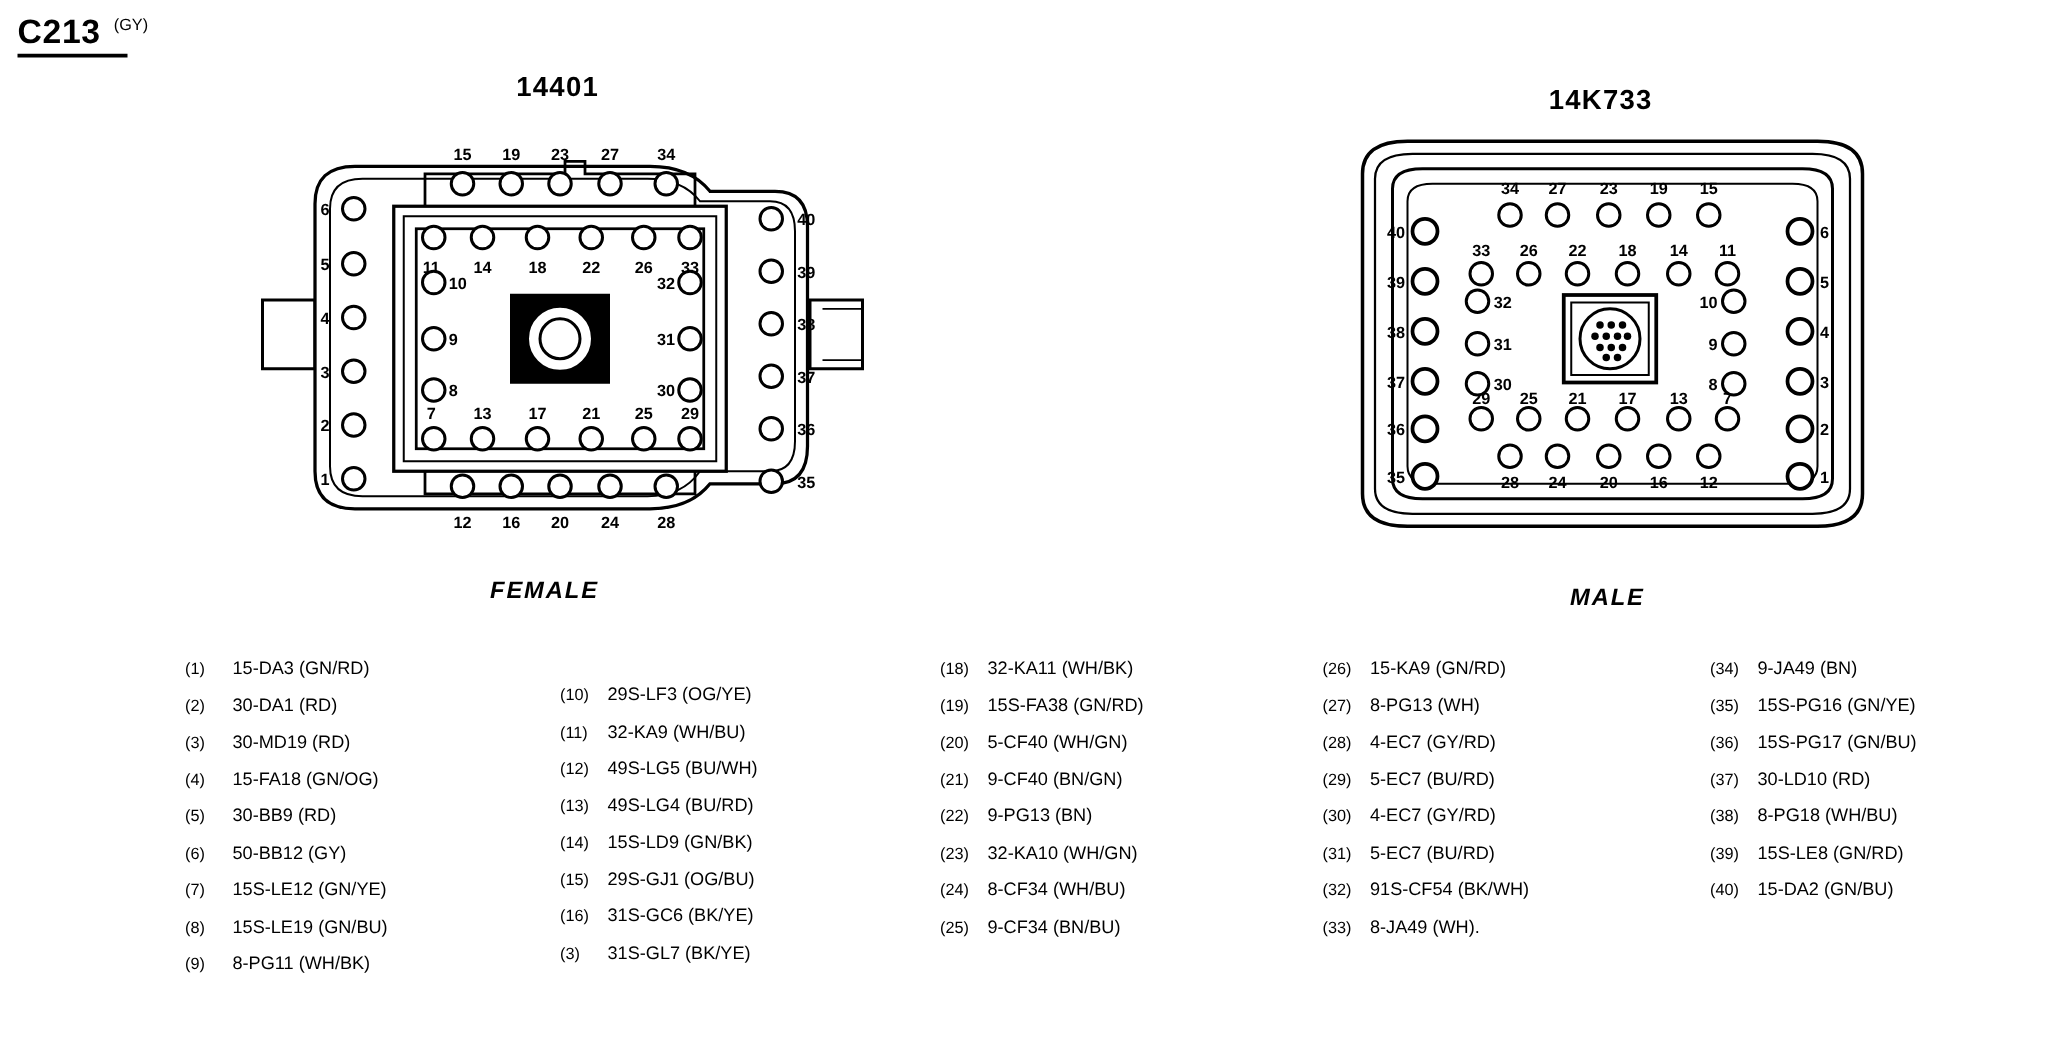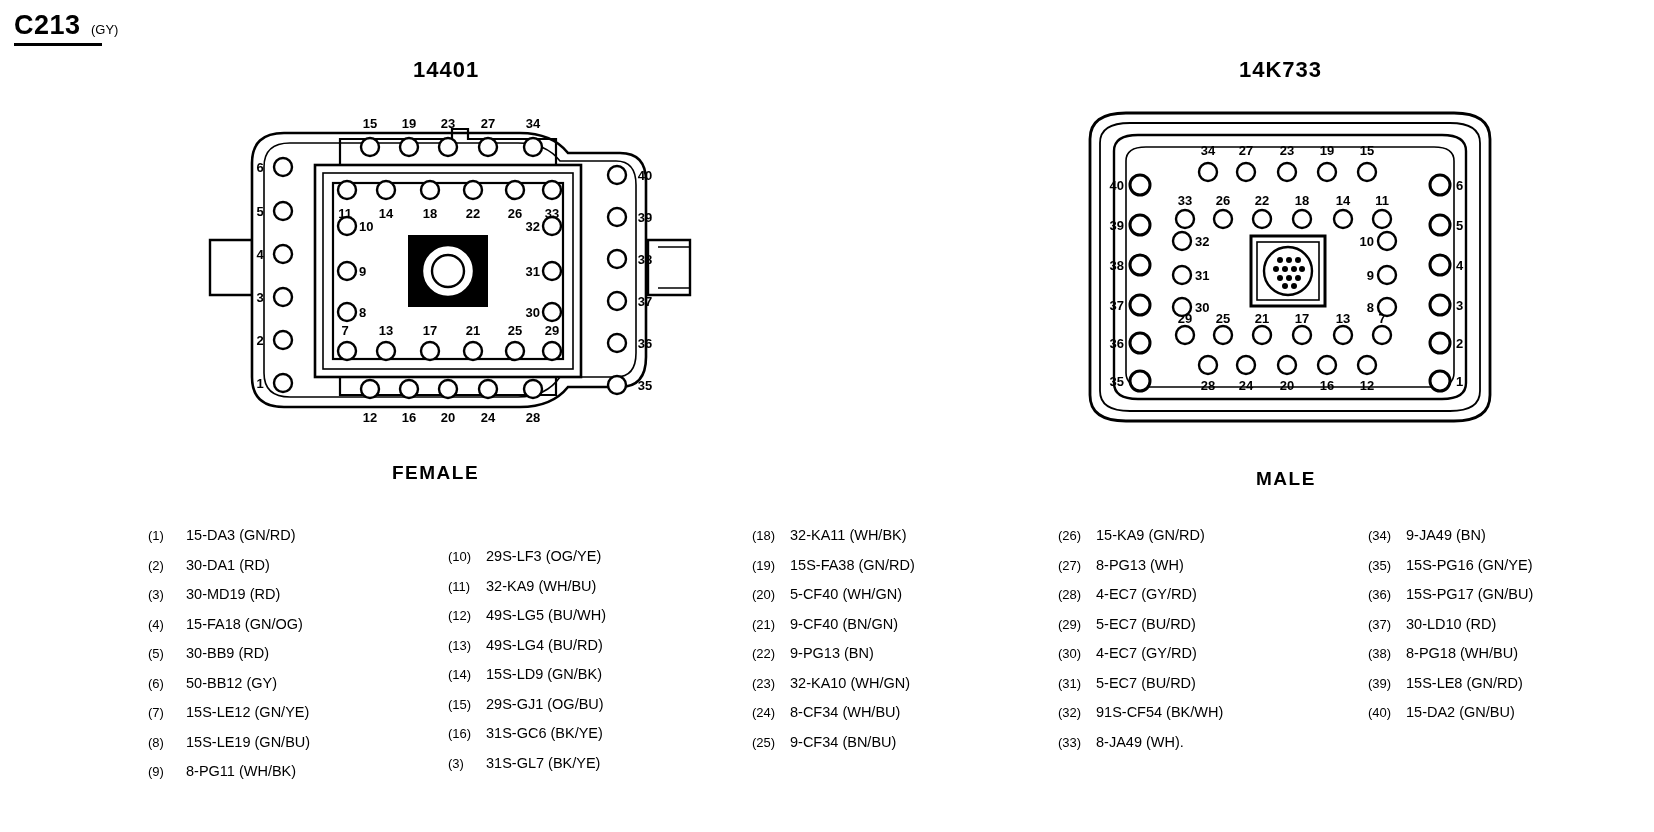--- a/index.html
+++ b/index.html
@@ -26,44 +26,45 @@
     font-size: 27px;
     font-weight: bold;
     letter-spacing: 0.5px;
     display: inline-block;
   }
   #connector-color {
     font-size: 13px;
     display: inline-block;
     vertical-align: top;
     margin-left: 6px;
-    margin-top: 12px;
+    margin-top: 2px;
   }
   #connector-underline {
     width: 88px;
     height: 3px;
     background: #000;
     margin-top: 2px;
   }
 
   
   .diagram-title {
     position: absolute;
     font-size: 22px;
     font-weight: bold;
     letter-spacing: 1px;
   }
   #title-female-part { left: 413px; top: 57px; }
-  #title-male-part   { left: 1239px; top: 57px; }
+  #title-male-part   { left: 1239px; top: 67px; }
 
   .gender-label {
     position: absolute;
     font-size: 19px;
     font-weight: bold;
     letter-spacing: 1.5px;
+    font-style: italic;
   }
   #label-female { left: 392px; top: 462px; }
   #label-male   { left: 1256px; top: 468px; }
 
   
   .conn-svg { position: absolute; }
   #female-connector { left: 190px; top: 95px; }
   #male-connector   { left: 1030px; top: 95px; }
 
   .pin-num {

